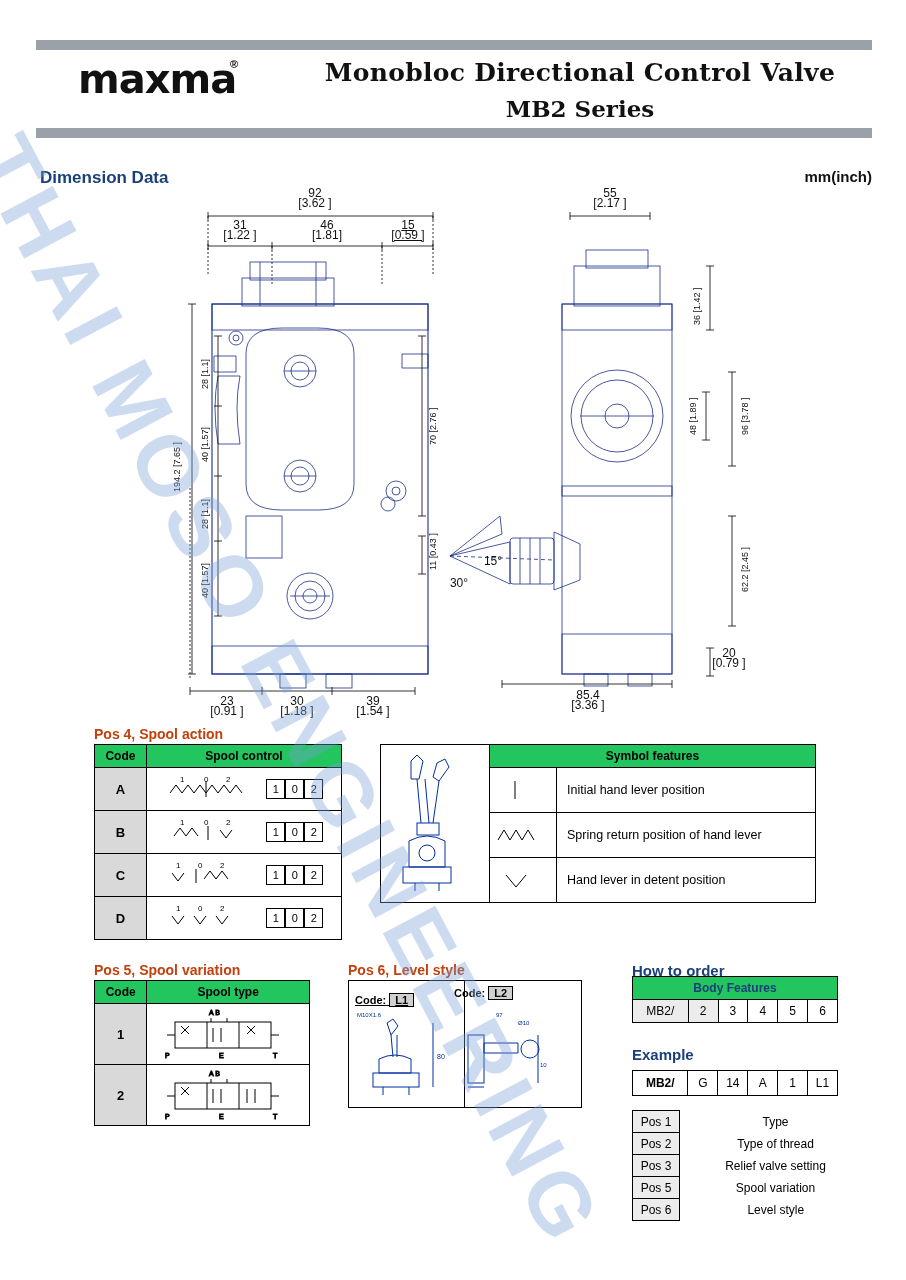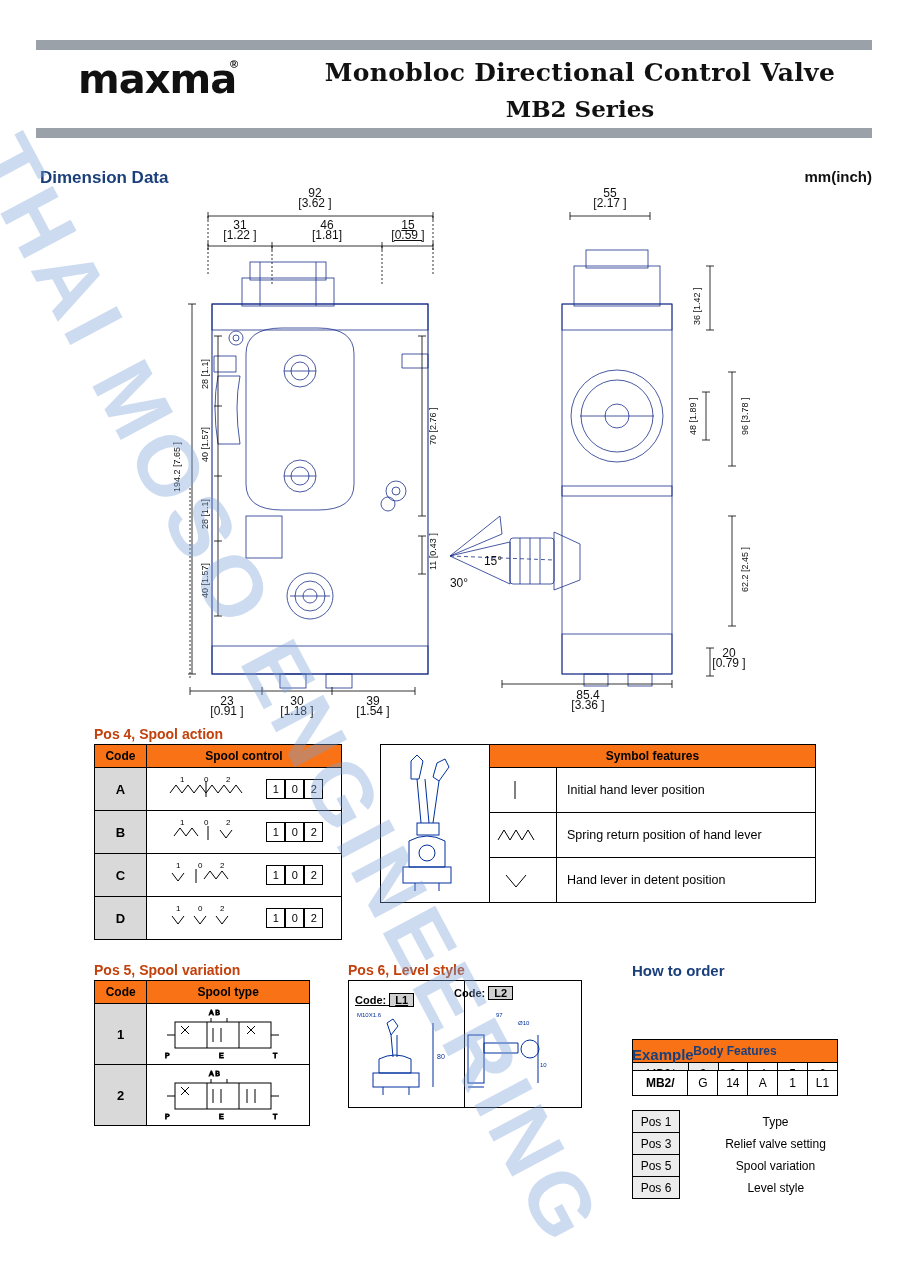--- a/index.html
+++ b/index.html
@@ -101,21 +101,21 @@
     font-size:12px;
     background:#fff;
   }
   .tbl th,.tbl td{
     border:1px solid #000;
     text-align:center;
     vertical-align:middle;
     padding:0;
   }
   .tbl th{
-    background:#f97316;
+    background:#22c55e;
     font-weight:bold;
     font-size:12px;
     height:22px;
   }
   .code-cell{
     background:#d9d9d9;
     font-weight:bold;
     font-size:13px;
   }
   .cellbox{
@@ -607,21 +607,21 @@
           <circle cx="82" cy="40" r="9"></circle>
           <line x1="20" y1="78" x2="36" y2="78"></line>
           <line x1="90" y1="26" x2="90" y2="74"></line>
           <text x="92" y="58" font-size="6" font-family="Liberation Sans" fill="#00309e" stroke="none">10</text>
         </g>
       </svg>
     </div>
   </div>
 
   <div class="blk-title" style="left:632px;top:962px;font-size:15px;color:#1a3f7a;">How to order</div>
-  <table class="tbl order-tbl" style="left:632px;top:1039px;width:206px;">
+  <table class="tbl order-tbl" style="left:632px;top:976px;width:206px;">
     <tbody>
         <tr>
       <th colspan="6" style="color:#1a3f7a;">Body Features</th>
     </tr>
     <tr>
       <td style="width:56px;background:#ececec;">MB2/</td>
       <td style="width:30px;background:#ececec;">2</td>
       <td style="width:30px;">3</td>
       <td style="width:30px;">4</td>
       <td style="width:30px;">5</td>
@@ -644,20 +644,24 @@
   </tbody>
     </table>
 
   <table class="tbl pos-tbl" style="left:632px;top:1110px;width:240px;border:none;">
     <tbody>
         <tr>
       <td class="pos-label">Pos 1</td>
       <td class="pos-desc">Type</td>
     </tr>
     <tr>
+      <td class="pos-label">Pos 2</td>
+      <td class="pos-desc">Type of thread</td>
+    </tr>
+    <tr>
       <td class="pos-label">Pos 3</td>
       <td class="pos-desc">Relief valve setting</td>
     </tr>
     <tr>
       <td class="pos-label">Pos 5</td>
       <td class="pos-desc">Spool variation</td>
     </tr>
     <tr>
       <td class="pos-label">Pos 6</td>
       <td class="pos-desc">Level style</td>

